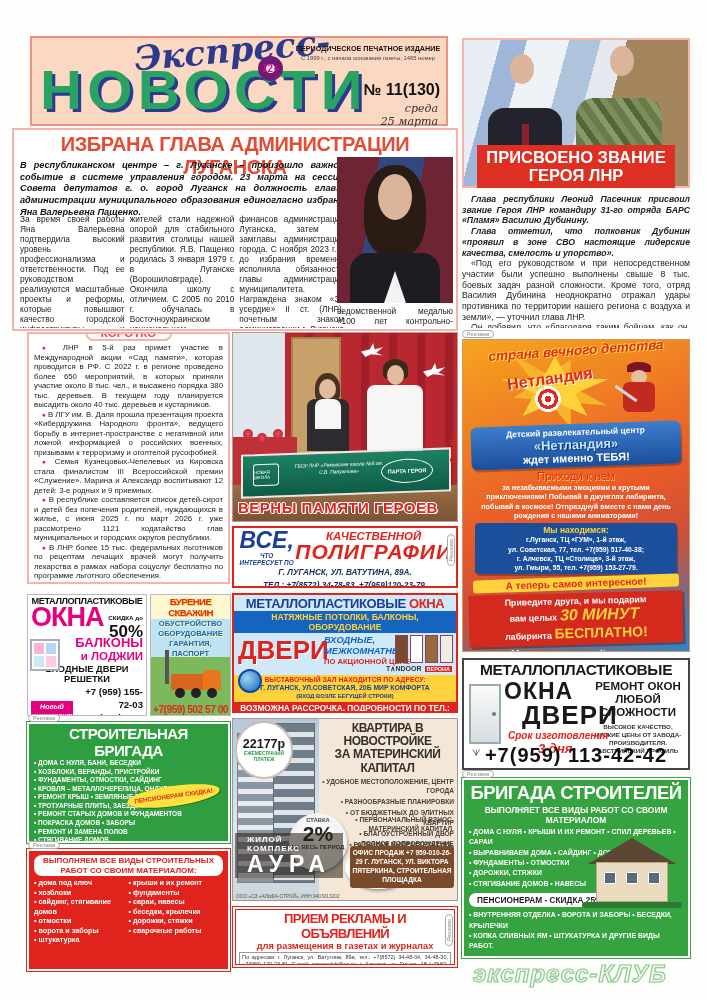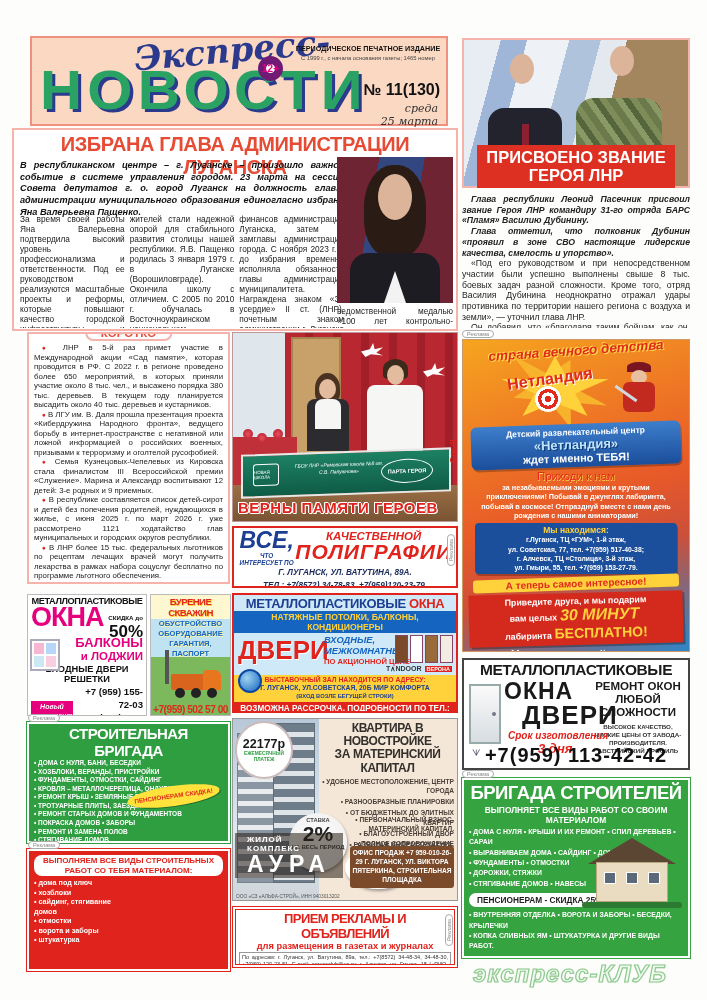--- a/index.html
+++ b/index.html
@@ -430,21 +430,21 @@
       <div class="bu-cab"></div>
       <div class="bu-wheel" style="left:24px;"></div>
       <div class="bu-wheel" style="left:40px;"></div>
       <div class="bu-wheel" style="left:56px;"></div>
     </div>
     <div class="bu-phone">+7(959) 502 57 00</div>
   </div>
 
   <div class="dveri">
     <div class="dv-h1"><span class="b">МЕТАЛЛОПЛАСТИКОВЫЕ </span><span class="r">ОКНА</span></div>
-    <div class="dv-h2">НАТЯЖНЫЕ ПОТОЛКИ, БАЛКОНЫ, КОНДИЦИОНЕРЫ</div>
+    <div class="dv-h2">НАТЯЖНЫЕ ПОТОЛКИ, БАЛКОНЫ, ОБОРУДОВАНИЕ</div>
     <div class="dv-mid">
       <div class="dv-big">ДВЕРИ</div>
       <div class="dv-types">
         <div class="dv-t">ВХОДНЫЕ,</div>
         <div class="dv-t">МЕЖКОМНАТНЫЕ</div>
         <div class="dv-price">ПО АКЦИОННОЙ ЦЕНЕ</div>
       </div>
       <div class="dv-doors">
           <div></div>
           <div></div>
@@ -493,29 +493,37 @@
     <div class="sb-item">ПОКРАСКА ДОМОВ • ЗАБОРЫ</div>
     <div class="sb-item">РЕМОНТ И ЗАМЕНА ПОЛОВ</div>
     <div class="sb-item">СТЯГИВАНИЕ ДОМОВ</div>
 
     <div class="sb-burst">ПЕНСИОНЕРАМ СКИДКА!</div>
 
   </div>
 
   <span class="rk-tag" style="left:28px;top:841px;">Реклама</span>
   <div class="stroit">
-    <div class="st-sub">ВЫПОЛНЯЕМ ВСЕ ВИДЫ СТРОИТЕЛЬНЫХ РАБОТ СО ТЕБЯ МАТЕРИАЛОМ:</div>
+    <div class="st-sub">ВЫПОЛНЯЕМ ВСЕ ВИДЫ СТРОИТЕЛЬНЫХ РАБОТ СО СВОИМ МАТЕРИАЛОМ:</div>
     <div class="st-cols">
       <div class="st-col">
         <div>• дома под ключ</div>
         <div>• хозблоки</div>
         <div>• сайдинг, стягивание домов</div>
         <div>• отмостки</div>
         <div>• ворота и заборы</div>
         <div>• штукатурка</div>
+      </div>
+      <div class="st-col">
+        <div>• крыши и их ремонт</div>
+        <div>• фундаменты</div>
+        <div>• сараи, навесы</div>
+        <div>• беседки, крылечки</div>
+        <div>• дорожки, стяжки</div>
+        <div>• сварочные работы</div>
       </div>
     </div>
 
   </div>
 
   <div class="kvartira">
     <div class="kv-building">
       <div class="kv-tower"></div>
       <div class="kv-tower2"></div>
     </div>

